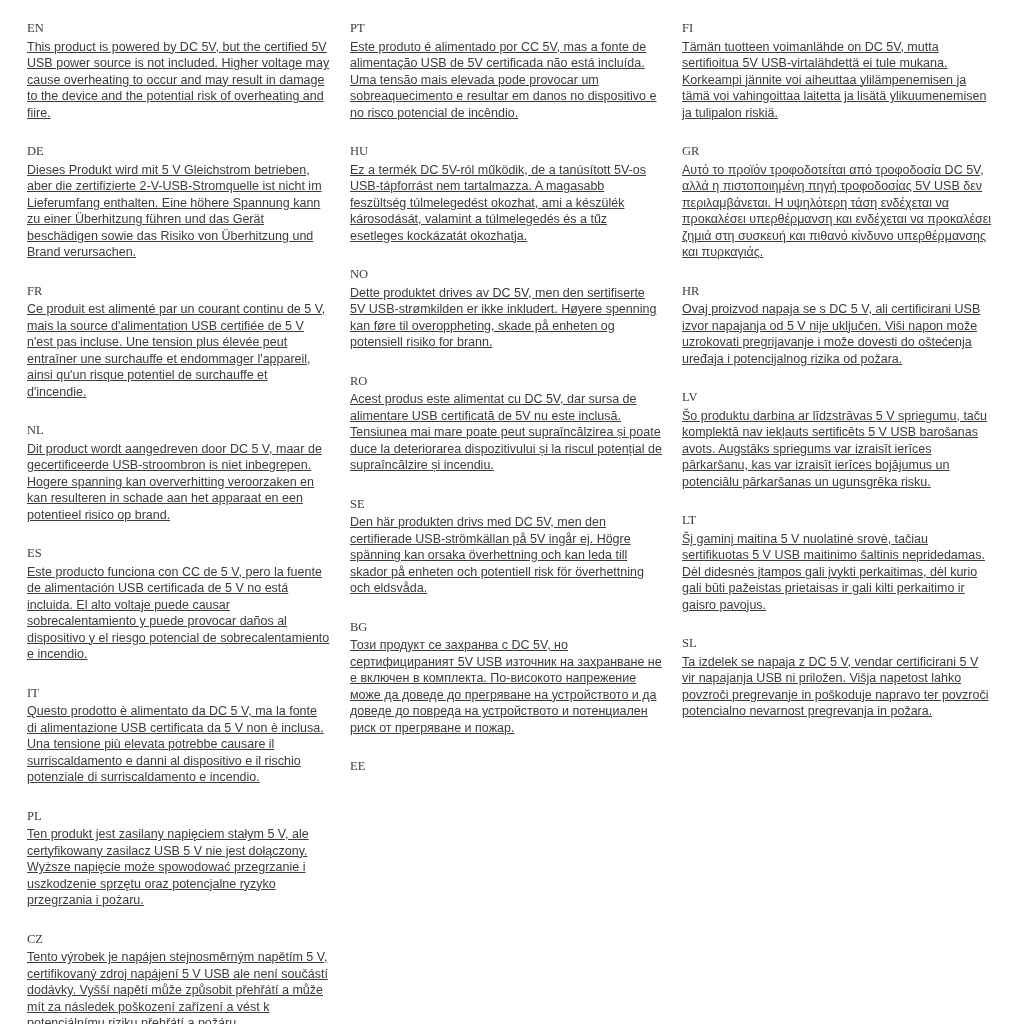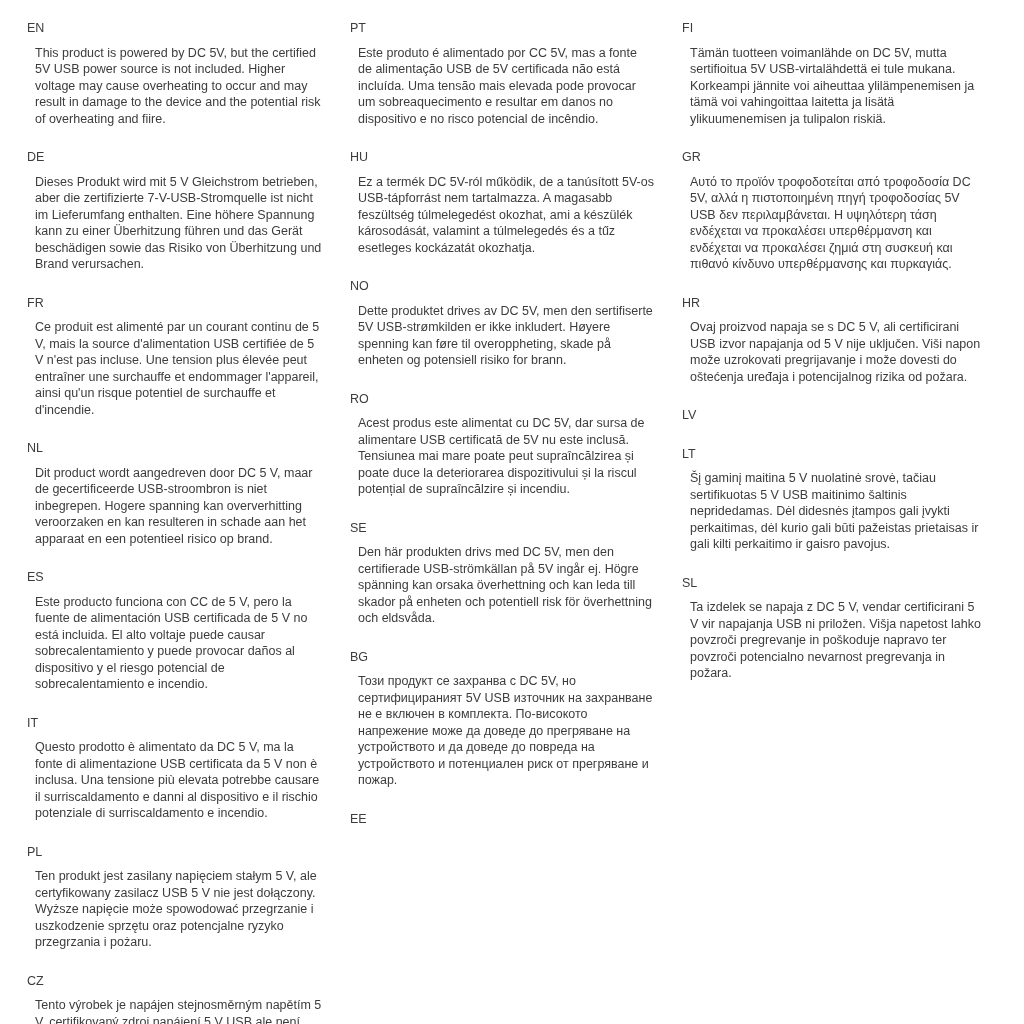--- a/index.html
+++ b/index.html
@@ -25,41 +25,43 @@
     min-width: 0;
   }
   .lang-section {
     margin: 0 0 22px 0;
   }
   .lang-code {
     font-size: 12.5px;
     line-height: 16.5px;
     margin: 0 0 2px 0;
     font-weight: 400;
+    font-family: Liberation Serif, serif;
   }
   .lang-text {
-    margin: 8px;
+    margin: 0;
     font-size: 12.5px;
     line-height: 16.5px;
     text-align: left;
     word-wrap: break-word;
+    text-decoration: underline;
   }
 </style>
 </head>
 <body style="background: rgb(255, 255, 255); color: rgb(60, 60, 60);">
 
 <div class="page">
   <div class="col">
       <section class="lang-section">
         <div class="lang-code">EN</div>
         <p class="lang-text">This product is powered by DC 5V, but the certified 5V USB power source is not included. Higher voltage may cause overheating to occur and may result in damage to the device and the potential risk of overheating and fiire.</p>
       </section>
       <section class="lang-section">
         <div class="lang-code">DE</div>
-        <p class="lang-text">Dieses Produkt wird mit 5 V Gleichstrom betrieben, aber die zertifizierte 7-V-USB-Stromquelle ist nicht im Lieferumfang enthalten. Eine höhere Spannung kann zu einer Überhitzung führen und das Gerät beschädigen sowie das Risiko von Überhitzung und Brand verursachen.</p>
+        <p class="lang-text">Dieses Produkt wird mit 5 V Gleichstrom betrieben, aber die zertifizierte 2-V-USB-Stromquelle ist nicht im Lieferumfang enthalten. Eine höhere Spannung kann zu einer Überhitzung führen und das Gerät beschädigen sowie das Risiko von Überhitzung und Brand verursachen.</p>
       </section>
       <section class="lang-section">
         <div class="lang-code">FR</div>
         <p class="lang-text">Ce produit est alimenté par un courant continu de 5 V, mais la source d'alimentation USB certifiée de 5 V n'est pas incluse. Une tension plus élevée peut entraîner une surchauffe et endommager l'appareil, ainsi qu'un risque potentiel de surchauffe et d'incendie.</p>
       </section>
       <section class="lang-section">
         <div class="lang-code">NL</div>
         <p class="lang-text">Dit product wordt aangedreven door DC 5 V, maar de gecertificeerde USB-stroombron is niet inbegrepen. Hogere spanning kan oververhitting veroorzaken en kan resulteren in schade aan het apparaat en een potentieel risico op brand.</p>
       </section>
       <section class="lang-section">
@@ -116,20 +118,21 @@
       <section class="lang-section">
         <div class="lang-code">GR</div>
         <p class="lang-text">Αυτό το προϊόν τροφοδοτείται από τροφοδοσία DC 5V, αλλά η πιστοποιημένη πηγή τροφοδοσίας 5V USB δεν περιλαμβάνεται. Η υψηλότερη τάση ενδέχεται να προκαλέσει υπερθέρμανση και ενδέχεται να προκαλέσει ζημιά στη συσκευή και πιθανό κίνδυνο υπερθέρμανσης και πυρκαγιάς.</p>
       </section>
       <section class="lang-section">
         <div class="lang-code">HR</div>
         <p class="lang-text">Ovaj proizvod napaja se s DC 5 V, ali certificirani USB izvor napajanja od 5 V nije uključen. Viši napon može uzrokovati pregrijavanje i može dovesti do oštećenja uređaja i potencijalnog rizika od požara.</p>
       </section>
       <section class="lang-section">
         <div class="lang-code">LV</div>
+        <p class="lang-text">Šo produktu darbina ar līdzstrāvas 5 V spriegumu, taču komplektā nav iekļauts sertificēts 5 V USB barošanas avots. Augstāks spriegums var izraisīt ierīces pārkaršanu, kas var izraisīt ierīces bojājumus un potenciālu pārkaršanas un ugunsgrēka risku.</p>
       </section>
       <section class="lang-section">
         <div class="lang-code">LT</div>
         <p class="lang-text">Šį gaminį maitina 5 V nuolatinė srovė, tačiau sertifikuotas 5 V USB maitinimo šaltinis nepridedamas. Dėl didesnės įtampos gali įvykti perkaitimas, dėl kurio gali būti pažeistas prietaisas ir gali kilti perkaitimo ir gaisro pavojus.</p>
       </section>
       <section class="lang-section">
         <div class="lang-code">SL</div>
         <p class="lang-text">Ta izdelek se napaja z DC 5 V, vendar certificirani 5 V vir napajanja USB ni priložen. Višja napetost lahko povzroči pregrevanje in poškoduje napravo ter povzroči potencialno nevarnost pregrevanja in požara.</p>
       </section>
     </div>

